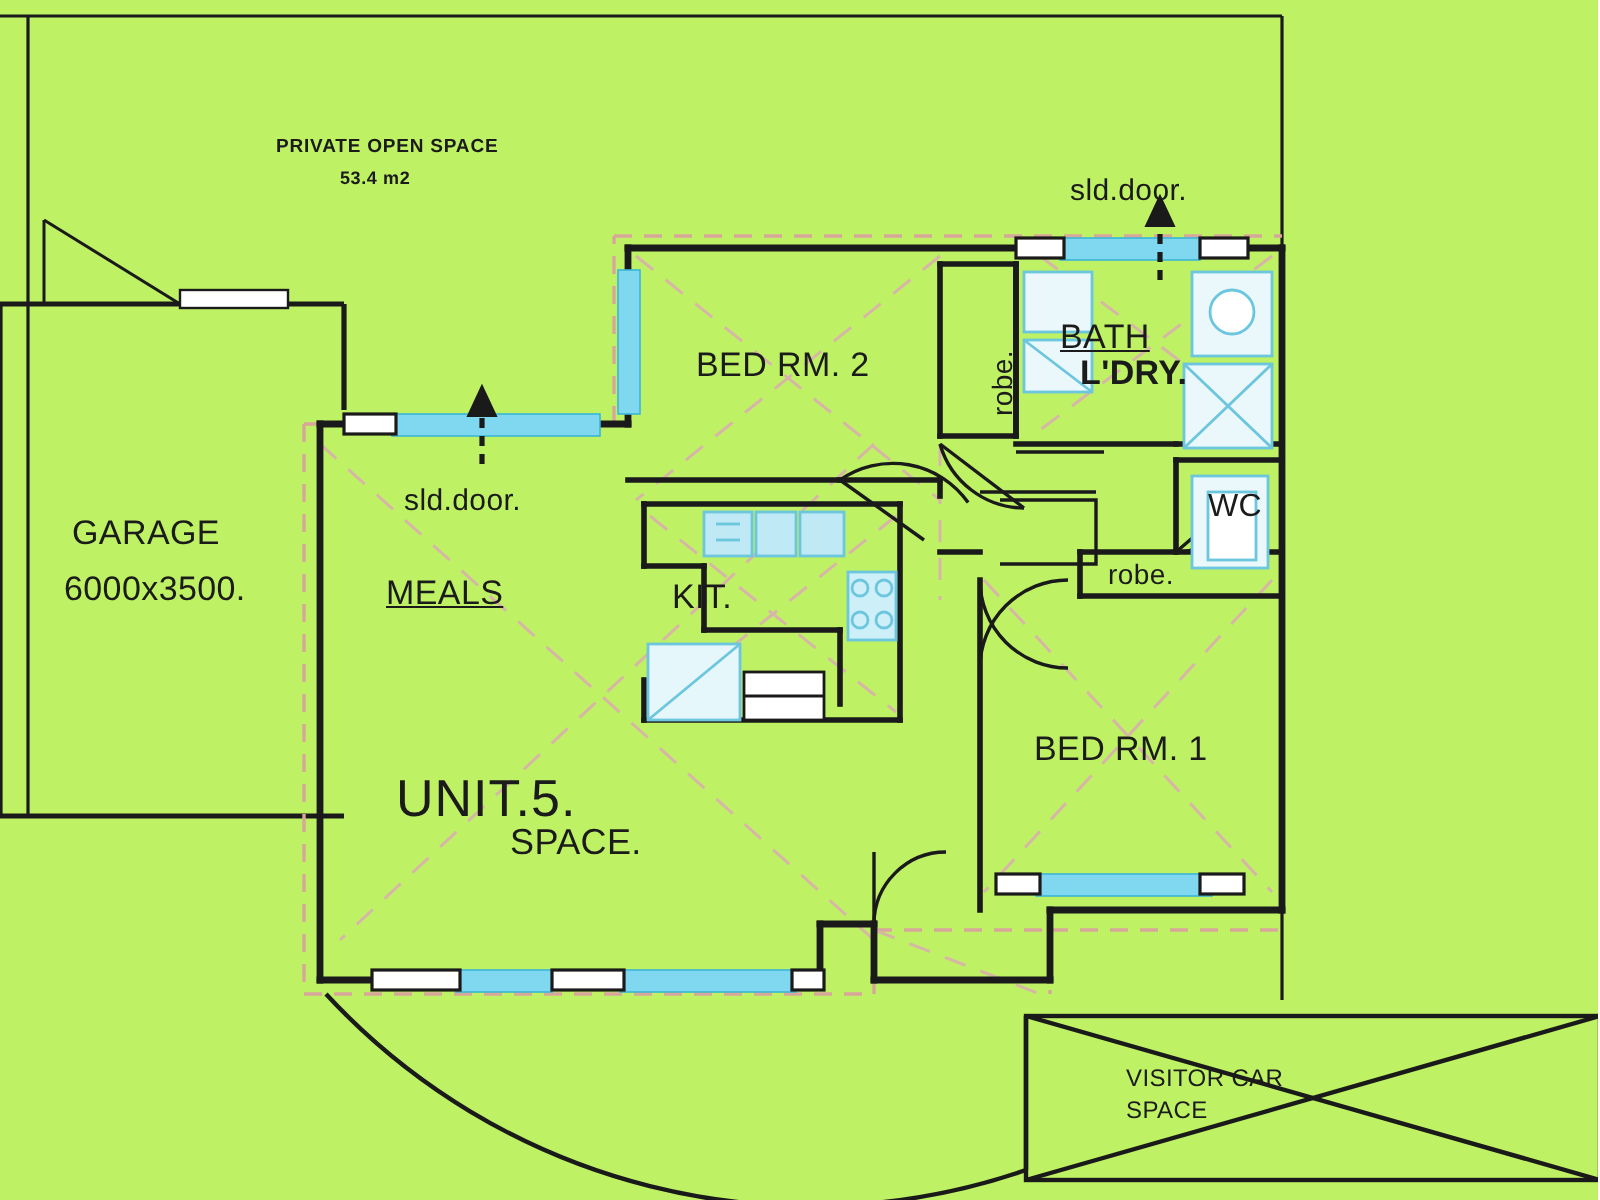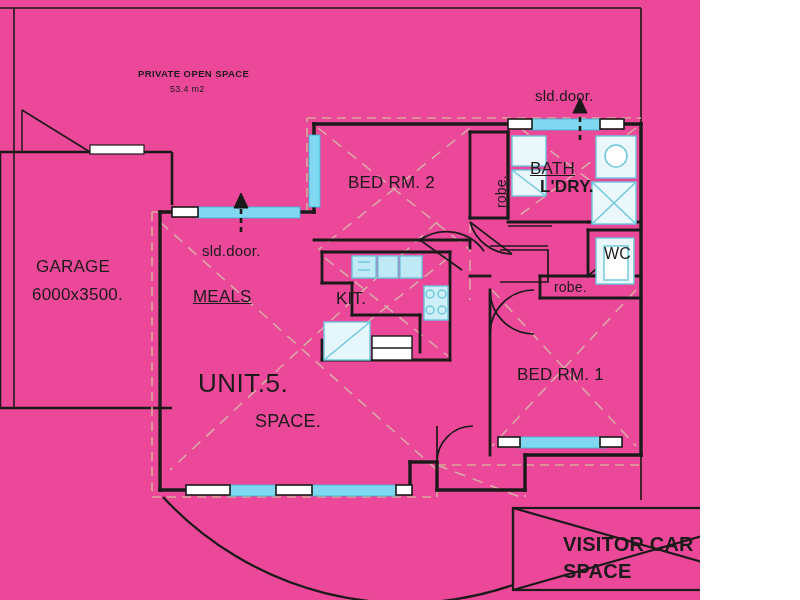--- a/index.html
+++ b/index.html
@@ -2,51 +2,51 @@
 <html><head>
 <meta charset="utf-8">
 <style>
   html, body {
     margin: 0;
     padding: 0;
     background: #ffffff;
   }
   #plan-root {
     position: relative;
-    width: 700px;
+    width: 799px;
     height: 600px;
-    background: #ec4899;
+    background: #bef264;
     overflow: hidden;
     font-family: "Liberation Sans", sans-serif;
   }
   #plan-svg {
     position: absolute;
     left: 0;
     top: 0;
     width: 800px;
     height: 600px;
   }
   .lbl {
     position: absolute;
     color: #1b1b1b;
     font-family: "Liberation Sans", sans-serif;
     white-space: pre;
     line-height: 1.05;
     letter-spacing: 0.2px;
   }
   .lbl-room      { font-size: 17px; }
-  .lbl-unit      { font-size: 26px; letter-spacing: 0.5px; }
+  .lbl-unit      { font-size: 26px; letter-spacing: 0.5px; margin-top: 16px; }
   .lbl-living    { font-size: 18px; }
   .lbl-tiny      { font-size: 9.5px; font-weight: bold; letter-spacing: 0.4px; }
-  .lbl-tiny2     { font-size: 9px; font-weight: normal; letter-spacing: 0.3px; padding-left: 32px; }
+  .lbl-tiny2     { font-size: 9px; font-weight: bold; letter-spacing: 0.3px; padding-left: 32px; }
   .lbl-sld       { font-size: 15px; }
   .lbl-robe      { font-size: 14px; }
   .lbl-robe-v    { font-size: 14px; transform: rotate(-90deg); transform-origin: 0 0; }
   .lbl-wc        { font-size: 16px; }
-  .lbl-visitor   { font-size: 20px; line-height: 1.35; font-weight: bold; }
+  .lbl-visitor   { font-size: 12px; line-height: 1.35; }
 </style>
 </head>
 <body>
 
 <div id="plan-root">
 
   <svg id="plan-svg" viewBox="0 0 800 600">
 
     <g stroke="#1a1a1a" stroke-width="1.6" fill="none">
 

